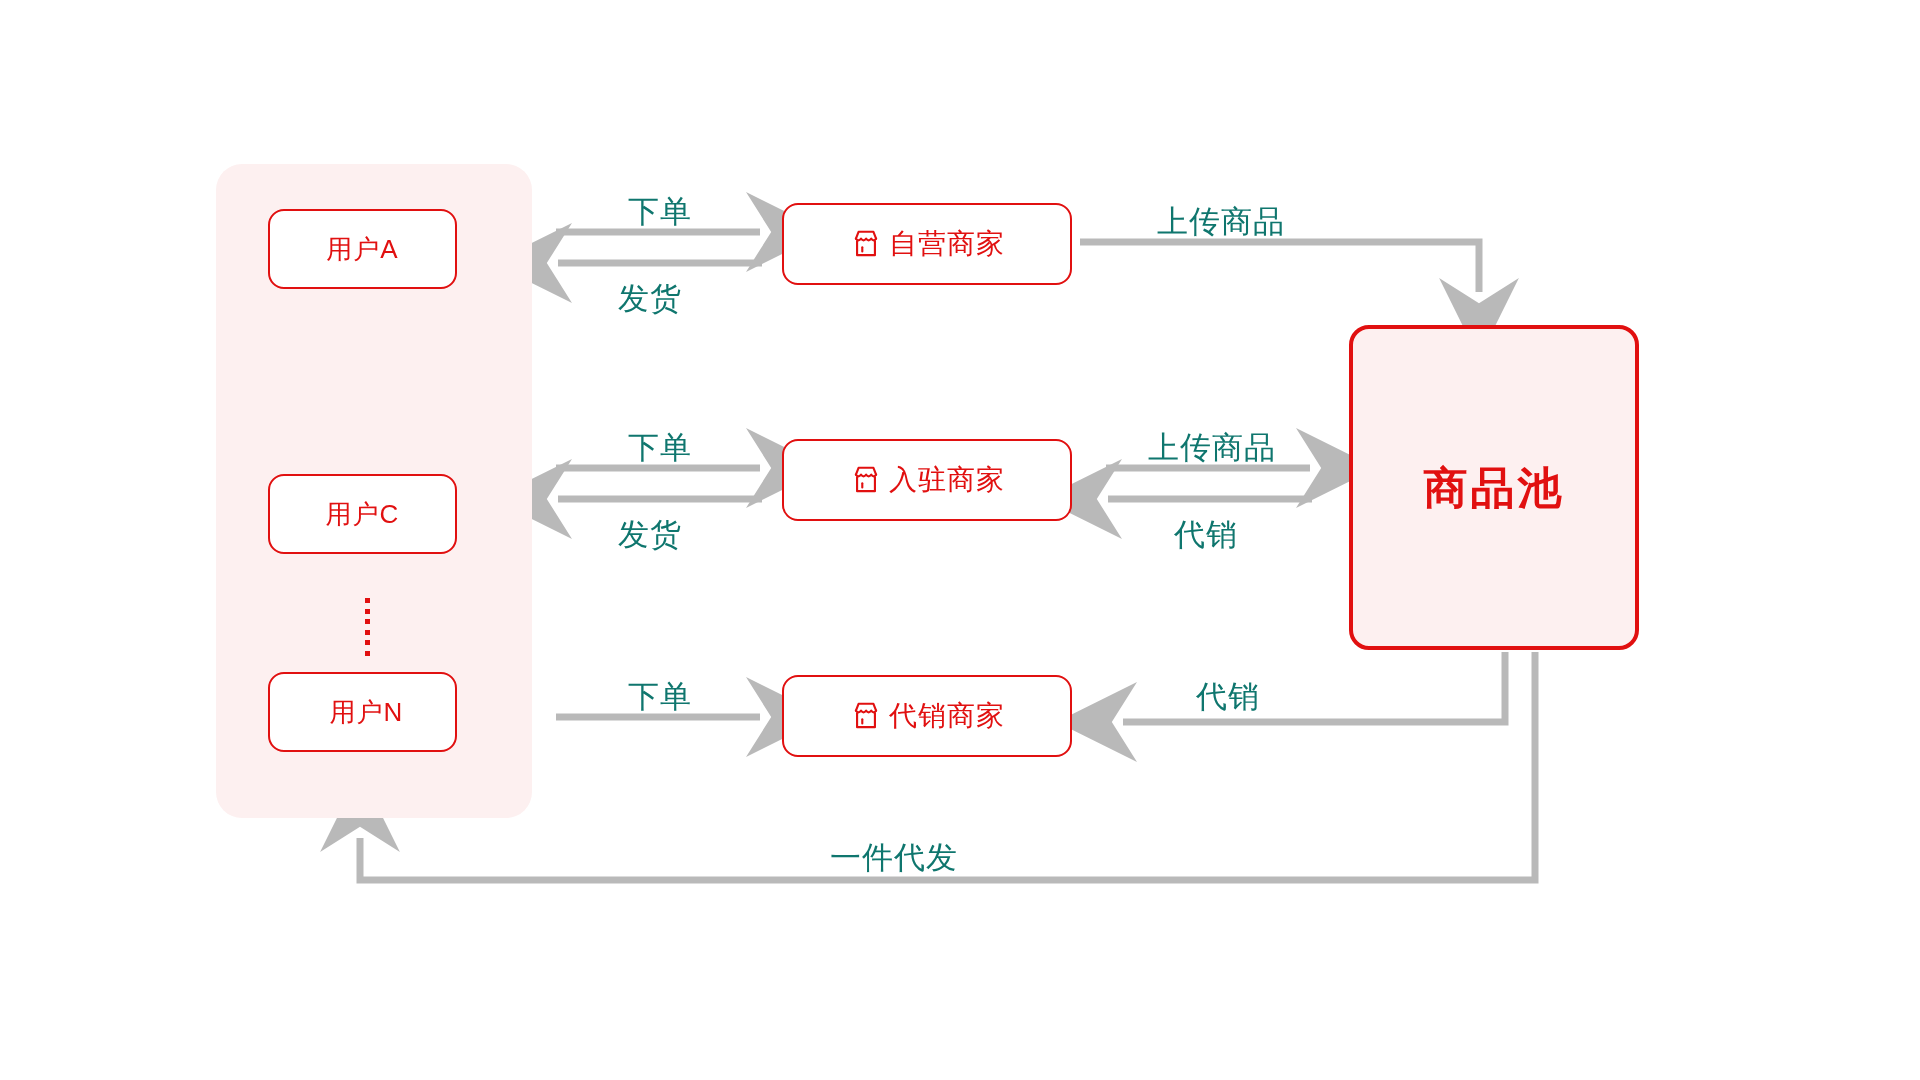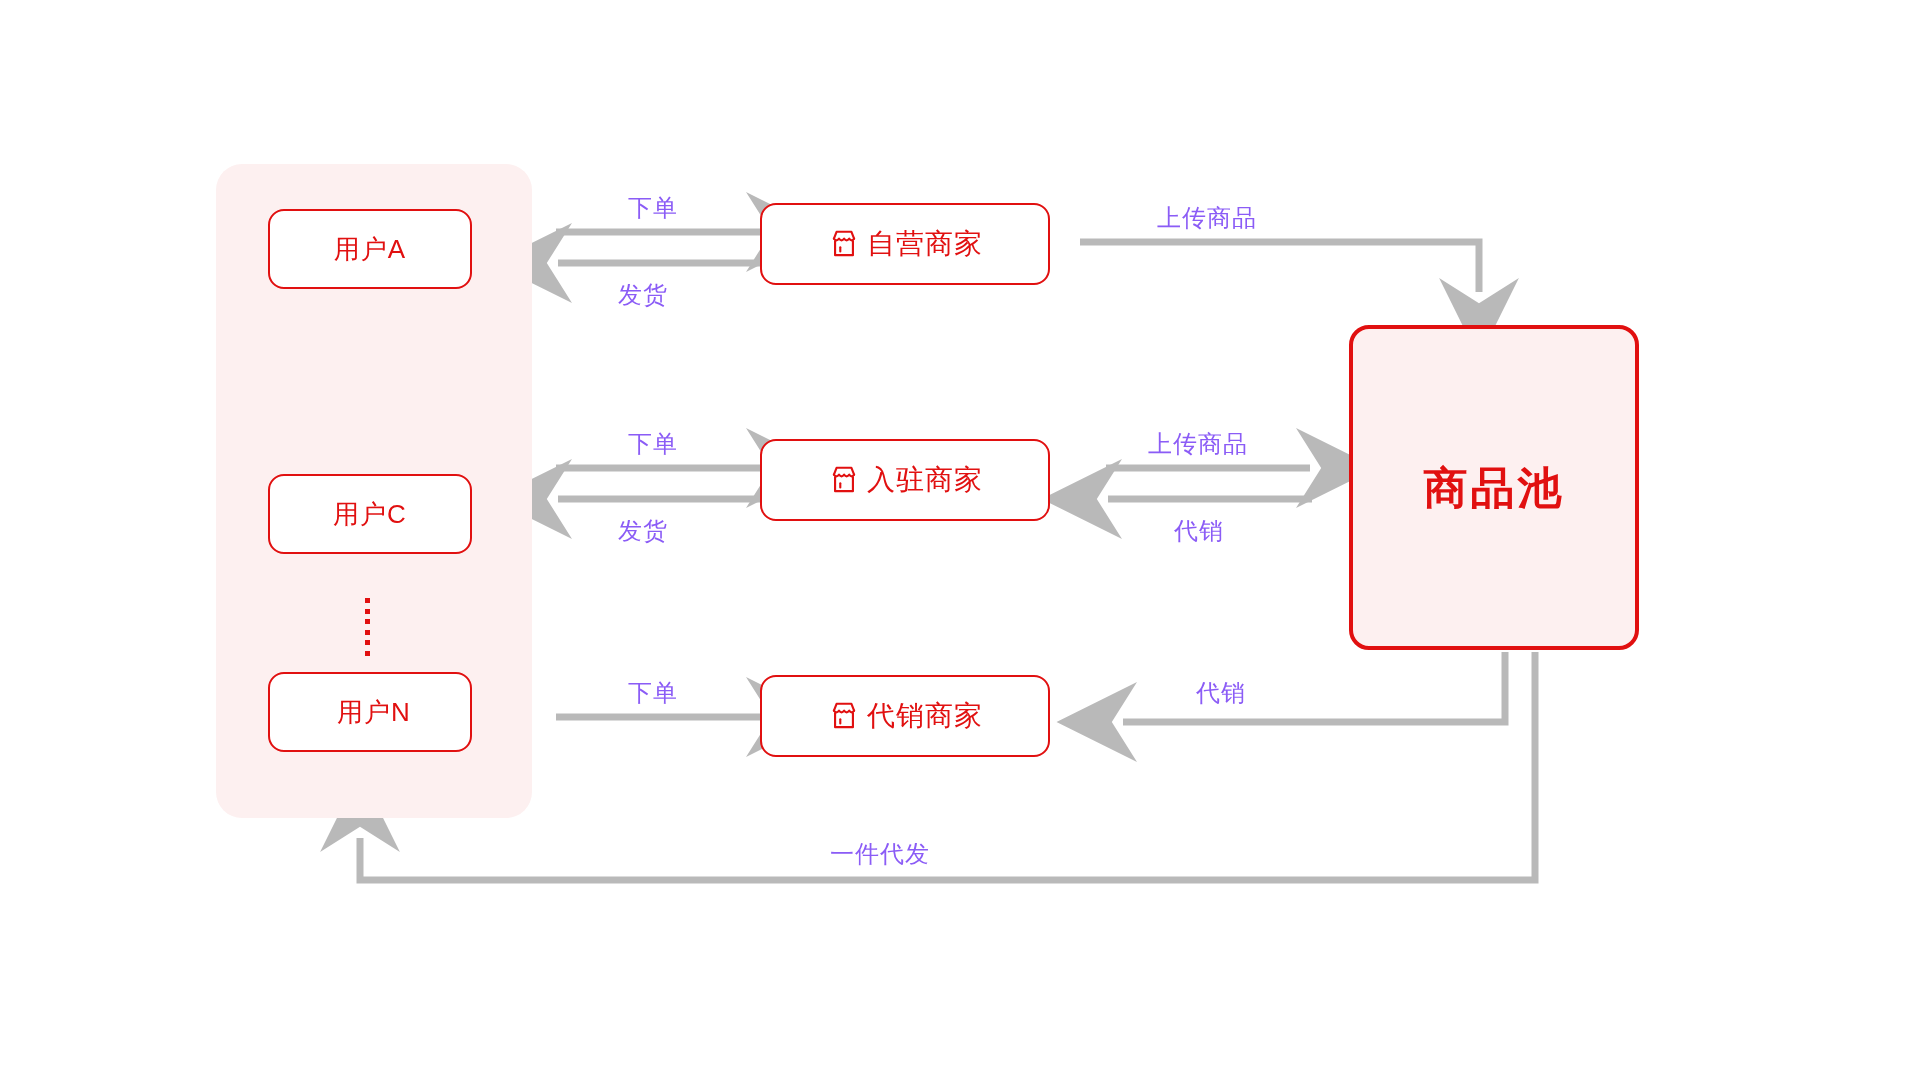--- a/index.html
+++ b/index.html
@@ -34,21 +34,21 @@
     left: 216px;
     top: 164px;
     width: 316px;
     height: 654px;
     background: #fdf0f0;
     border-radius: 26px;
   }
   .user-box {
     position: absolute;
     left: 268px;
-    width: 204px;
+    width: 189px;
     height: 80px;
     background: #ffffff;
     border: 2.5px solid #e11010;
     border-radius: 16px;
     display: flex;
     align-items: center;
     justify-content: center;
     box-sizing: border-box;
   }
   .user-box .label {
@@ -76,21 +76,21 @@
   .user-ellipsis i {
     display: block;
     width: 5px;
     height: 5px;
     background: #e11010;
   }
 
   
   .merchant-box {
     position: absolute;
-    left: 760px;
+    left: 782px;
     width: 290px;
     height: 82px;
     background: #ffffff;
     border: 2.5px solid #e11010;
     border-radius: 16px;
     display: flex;
     align-items: center;
     justify-content: center;
     gap: 6px;
     box-sizing: border-box;
@@ -125,22 +125,22 @@
     color: #e11010;
     font-size: 44px;
     font-weight: bold;
     letter-spacing: 3px;
     line-height: 1;
   }
 
   
   .edge-label {
     position: absolute;
-    color: #8b5cf6;
-    font-size: 24px;
+    color: #0f766e;
+    font-size: 31px;
     line-height: 1;
     white-space: nowrap;
     letter-spacing: 1px;
   }
 </style>
 </head>
 <body>
 
 <div id="canvas">
 

